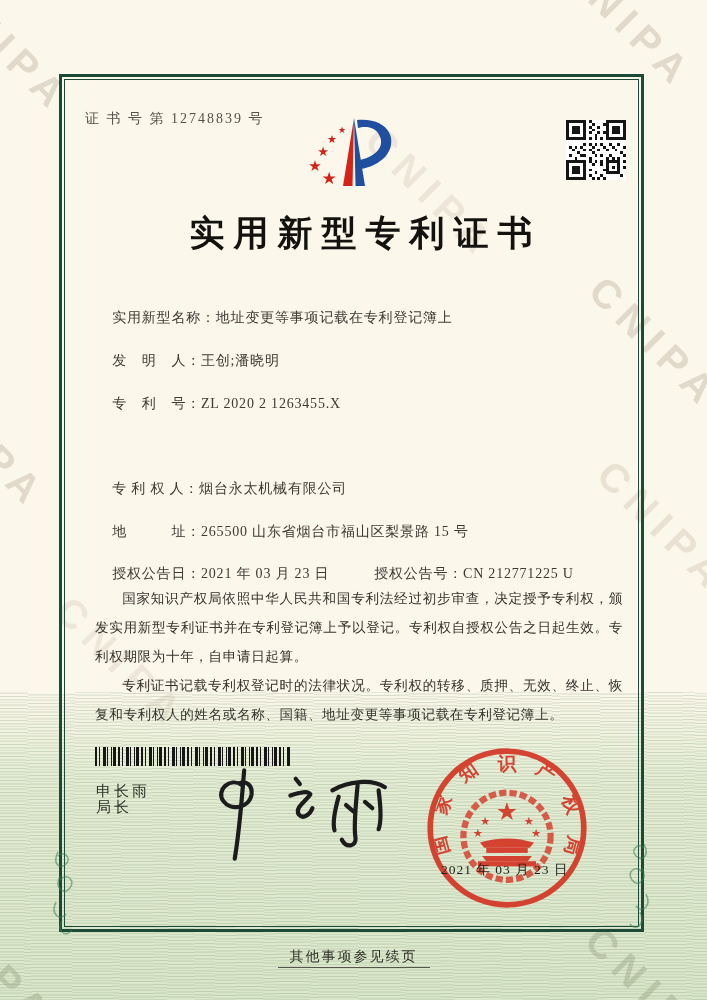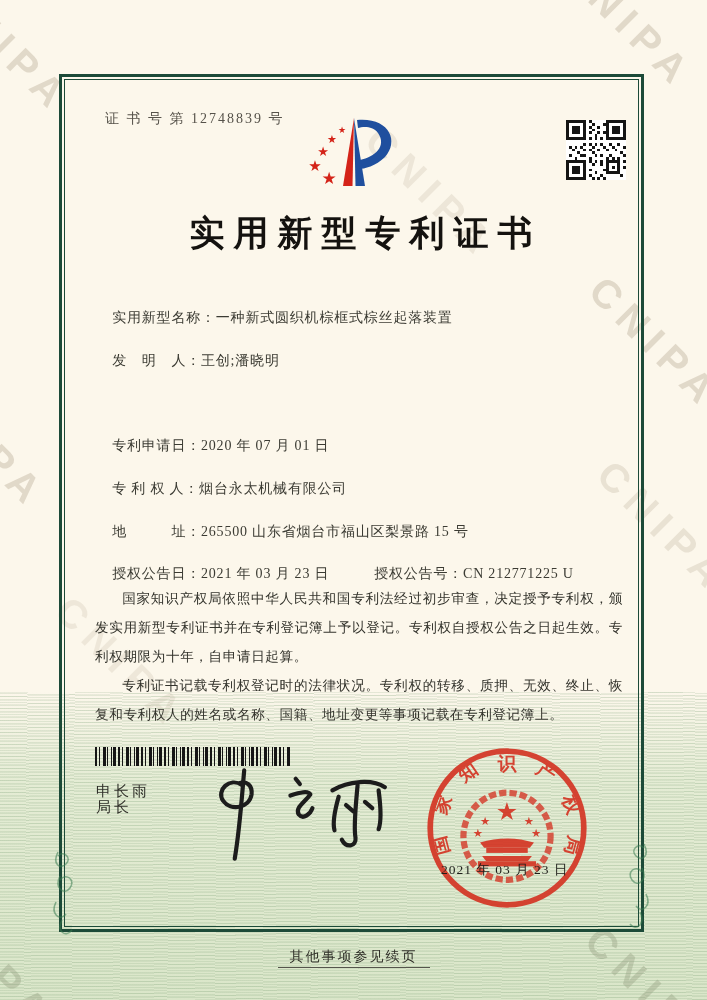--- a/index.html
+++ b/index.html
@@ -76,21 +76,21 @@
   <span class="abs watermark" style="left:388px;top:118px;opacity:.55;">CNIPA</span>
   <span class="abs watermark" style="left:612px;top:268px;">CNIPA</span>
   <span class="abs watermark" style="left:-62px;top:368px;">CNIPA</span>
   <span class="abs watermark" style="left:620px;top:452px;opacity:.7;">CNIPA</span>
   <span class="abs watermark" style="left:78px;top:588px;opacity:.5;">CNIPA</span>
   <span class="abs watermark wm-green" style="left:-55px;top:888px;">CNIPA</span>
   <span class="abs watermark wm-green" style="left:608px;top:918px;">CNIPA</span>
 
   <div class="abs frame"></div>
 
-  <div class="abs content cert-number" style="left:105px;top:110px;">证 书 号 第 12748839 号</div>
+  <div class="abs content cert-number" style="left:85px;top:110px;">证 书 号 第 12748839 号</div>
 
   <svg class="abs content" style="left:296px;top:110px;" width="118" height="94" viewBox="0 0 118 94">
     <polygon points="58,8 47,76 56.5,76" fill="#d42318"></polygon>
     <polygon points="58,8 59.5,76 69,76" fill="#1f4f9e"></polygon>
     <path d="M61,10 C92,7 104,30 89,47 C80,56 68,59 63,59 L64,50 C79,47 91,36 82,23 C76,15 66,17 62,18 Z" fill="#1f4f9e"></path>
     <text x="46" y="23" font-size="9" fill="#d42318" text-anchor="middle">★</text>
     <text x="36" y="33" font-size="11" fill="#d42318" text-anchor="middle">★</text>
     <text x="27" y="46" font-size="13" fill="#d42318" text-anchor="middle">★</text>
     <text x="19" y="61" font-size="15" fill="#d42318" text-anchor="middle">★</text>
     <text x="33" y="74" font-size="17" fill="#d42318" text-anchor="middle">★</text>
@@ -124,27 +124,27 @@
          M12,19h1v1h-1z M19,19h1v1h-1z M9,20h1v1h-1z M11,20h1v1h-1z M13,20h1v1h-1z M8,19h1v1h-1z"></path>
       <rect x="14" y="14" width="5" height="5"></rect>
     </g>
     <rect x="15" y="15" width="3" height="3" fill="#ffffff"></rect>
     <rect x="16" y="16" width="1" height="1" fill="#151515"></rect>
   </svg>
 
   <div class="abs content title">实用新型专利证书</div>
 
   <div class="abs content field-row" style="top:293px;">
-    <span class="field-label">实用新型名称：</span><span class="field-value">一种新式圆织机棕框式棕丝起落装置</span>
+    <span class="field-label">实用新型名称：</span><span class="field-value">地址变更等事项记载在专利登记簿上</span>
   </div>
   <div class="abs content field-row" style="top:336px;">
     <span class="field-label">发　明　人：</span><span class="field-value">王创;潘晓明</span>
   </div>
-  <div class="abs content field-row" style="top:421px;">
-    <span class="field-label">专利申请日：</span><span class="field-value">2020 年 07 月 01 日</span>
+  <div class="abs content field-row" style="top:379px;">
+    <span class="field-label">专　利　号：</span><span class="field-value">ZL 2020 2 1263455.X</span>
   </div>
   <div class="abs content field-row" style="top:464px;">
     <span class="field-label">专 利 权 人：</span><span class="field-value">烟台永太机械有限公司</span>
   </div>
   <div class="abs content field-row" style="top:507px;">
     <span class="field-label">地　　　址：</span><span class="field-value">265500 山东省烟台市福山区梨景路 15 号</span>
   </div>
   <div class="abs content field-row" style="top:549px;">
     <span class="grant-pair" style="width:262px;"><span class="field-label">授权公告日：</span><span class="field-value">2021 年 03 月 23 日</span></span><span class="grant-pair"><span class="field-label">授权公告号：</span><span class="field-value">CN 212771225 U</span></span>
   </div>

